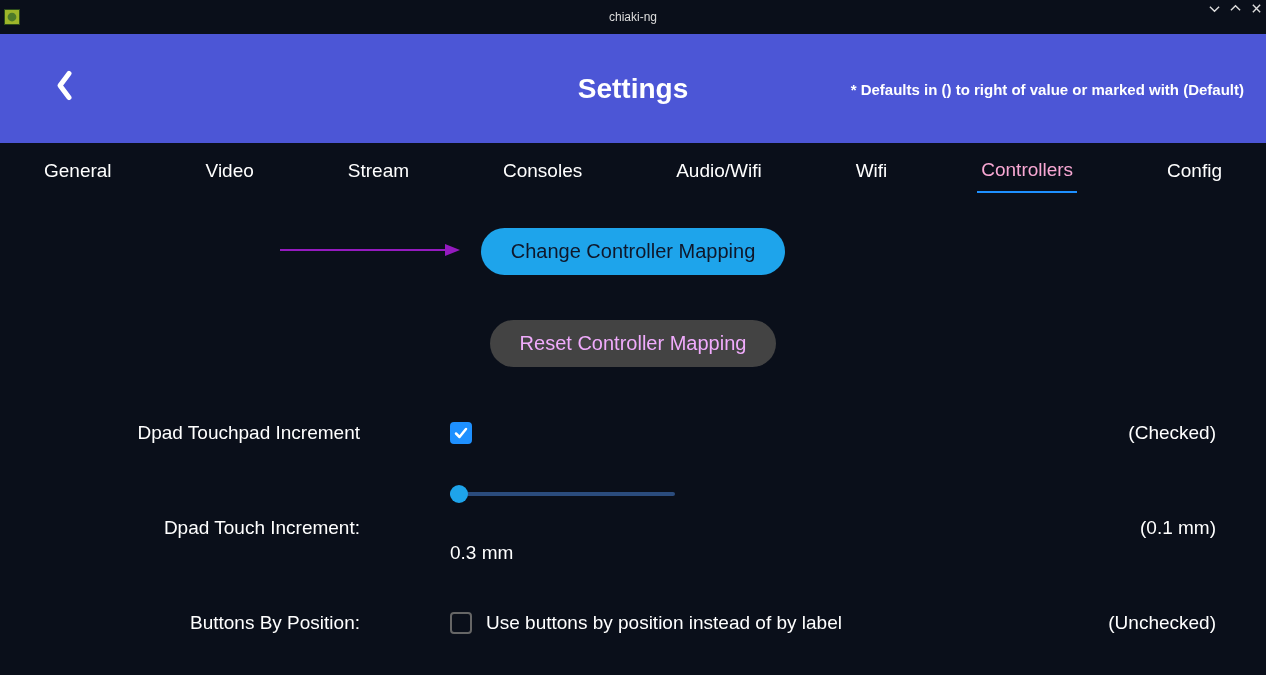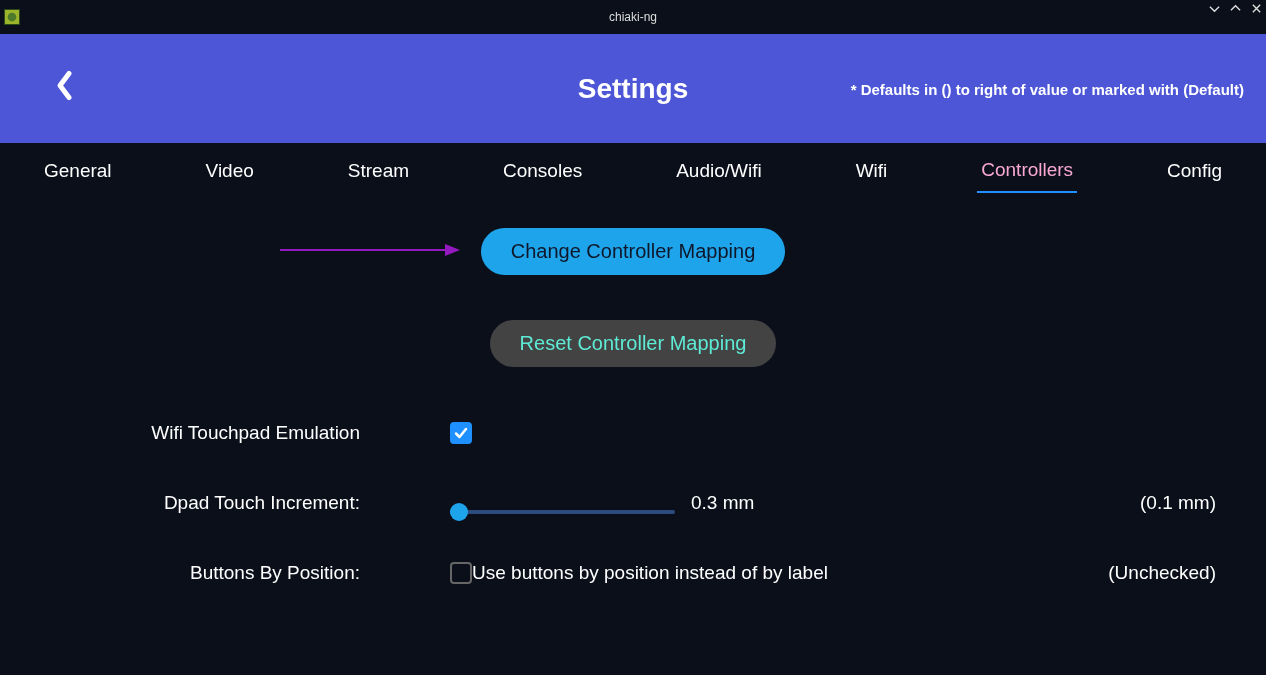--- a/index.html
+++ b/index.html
@@ -21,33 +21,33 @@
   .tab { cursor: pointer; padding: 10px 4px; }
   .tab.active { color: #f9a8d4; border-bottom: 2px solid #1e90ff; }
   
   .content { flex: 1; background: #0a0f1a; position: relative; color: #fff; padding-top: 30px; }
   
   .annot-arrow { position: absolute; left: 280px; top: 42px; width: 180px; height: 20px; }
   
   .center-col { display: flex; flex-direction: column; align-items: center; gap: 45px; }
   .pill { border-radius: 30px; padding: 12px 30px; font-size: 20px; border: none; cursor: pointer; }
   .pill.primary { background: #1ea4eb; color: #0f172a; }
-  .pill.secondary { background: #434343; color: #5eead4; }
+  .pill.secondary { background: #434343; color: #f0abfc; }
   
   .settings { margin-top: 55px; display: flex; flex-direction: column; gap: 48px; }
   .row { display: grid; grid-template-columns: 420px 1fr 220px; align-items: center; padding: 0 30px; font-size: 19px; }
   .row .label { text-align: right; padding-right: 90px; }
   .row .default { text-align: right; padding-right: 20px; }
   
-  .chkwrap { display: flex; align-items: center; }
+  .chkwrap { display: flex; align-items: center; gap: 14px; }
   .chk { width: 22px; height: 22px; border-radius: 4px; border: 2px solid #666; display: flex; align-items: center; justify-content: center; cursor: pointer; flex-shrink: 0; }
   .chk.checked { background: #1e90ff; border-color: #1e90ff; }
   .chk svg { width: 16px; height: 16px; }
   
-  .sliderwrap { display: flex; align-items: flex-end; gap: 16px; }
+  .sliderwrap { display: flex; align-items: flex-start; gap: 46px; flex-direction: column; }
   .slider { position: relative; width: 225px; height: 4px; background: #2b4c7d; border-radius: 2px; cursor: pointer; }
   .slider .fill { position: absolute; left: 0; top: 0; height: 4px; background: #1e90ff; border-radius: 2px; width: 4%; }
   .slider .thumb { position: absolute; width: 18px; height: 18px; background: #1ea4eb; border-radius: 50%; top: 50%; left: 4%; transform: translate(-50%, -50%); }
   .slidertext { font-size: 19px; }
 </style>
 </head>
 <body>
 
 <div class="window">
 
@@ -106,28 +106,29 @@
     </svg>
 
     <div class="center-col">
       <button class="pill primary">Change Controller Mapping</button>
       <button class="pill secondary">Reset Controller Mapping</button>
     </div>
 
     <div class="settings">
 
       <div class="row">
-        <div class="label">Wifi Touchpad Emulation</div>
+        <div class="label">Dpad Touchpad Increment</div>
         <div class="chkwrap">
           <div class="chk checked">
             <svg viewBox="0 0 16 16">
                 <path d="M3 8.5 L6.5 12 L13 4" stroke="#fff" stroke-width="2.5" fill="none" stroke-linecap="round" stroke-linejoin="round"></path>
               </svg>
           </div>
         </div>
+        <div class="default">(Checked)</div>
       </div>
 
       <div class="row">
         <div class="label">Dpad Touch Increment:</div>
         <div class="sliderwrap">
           <div class="slider">
             <div class="fill"></div>
             <div class="thumb"></div>
           </div>
           <div class="slidertext">0.3 mm</div>

